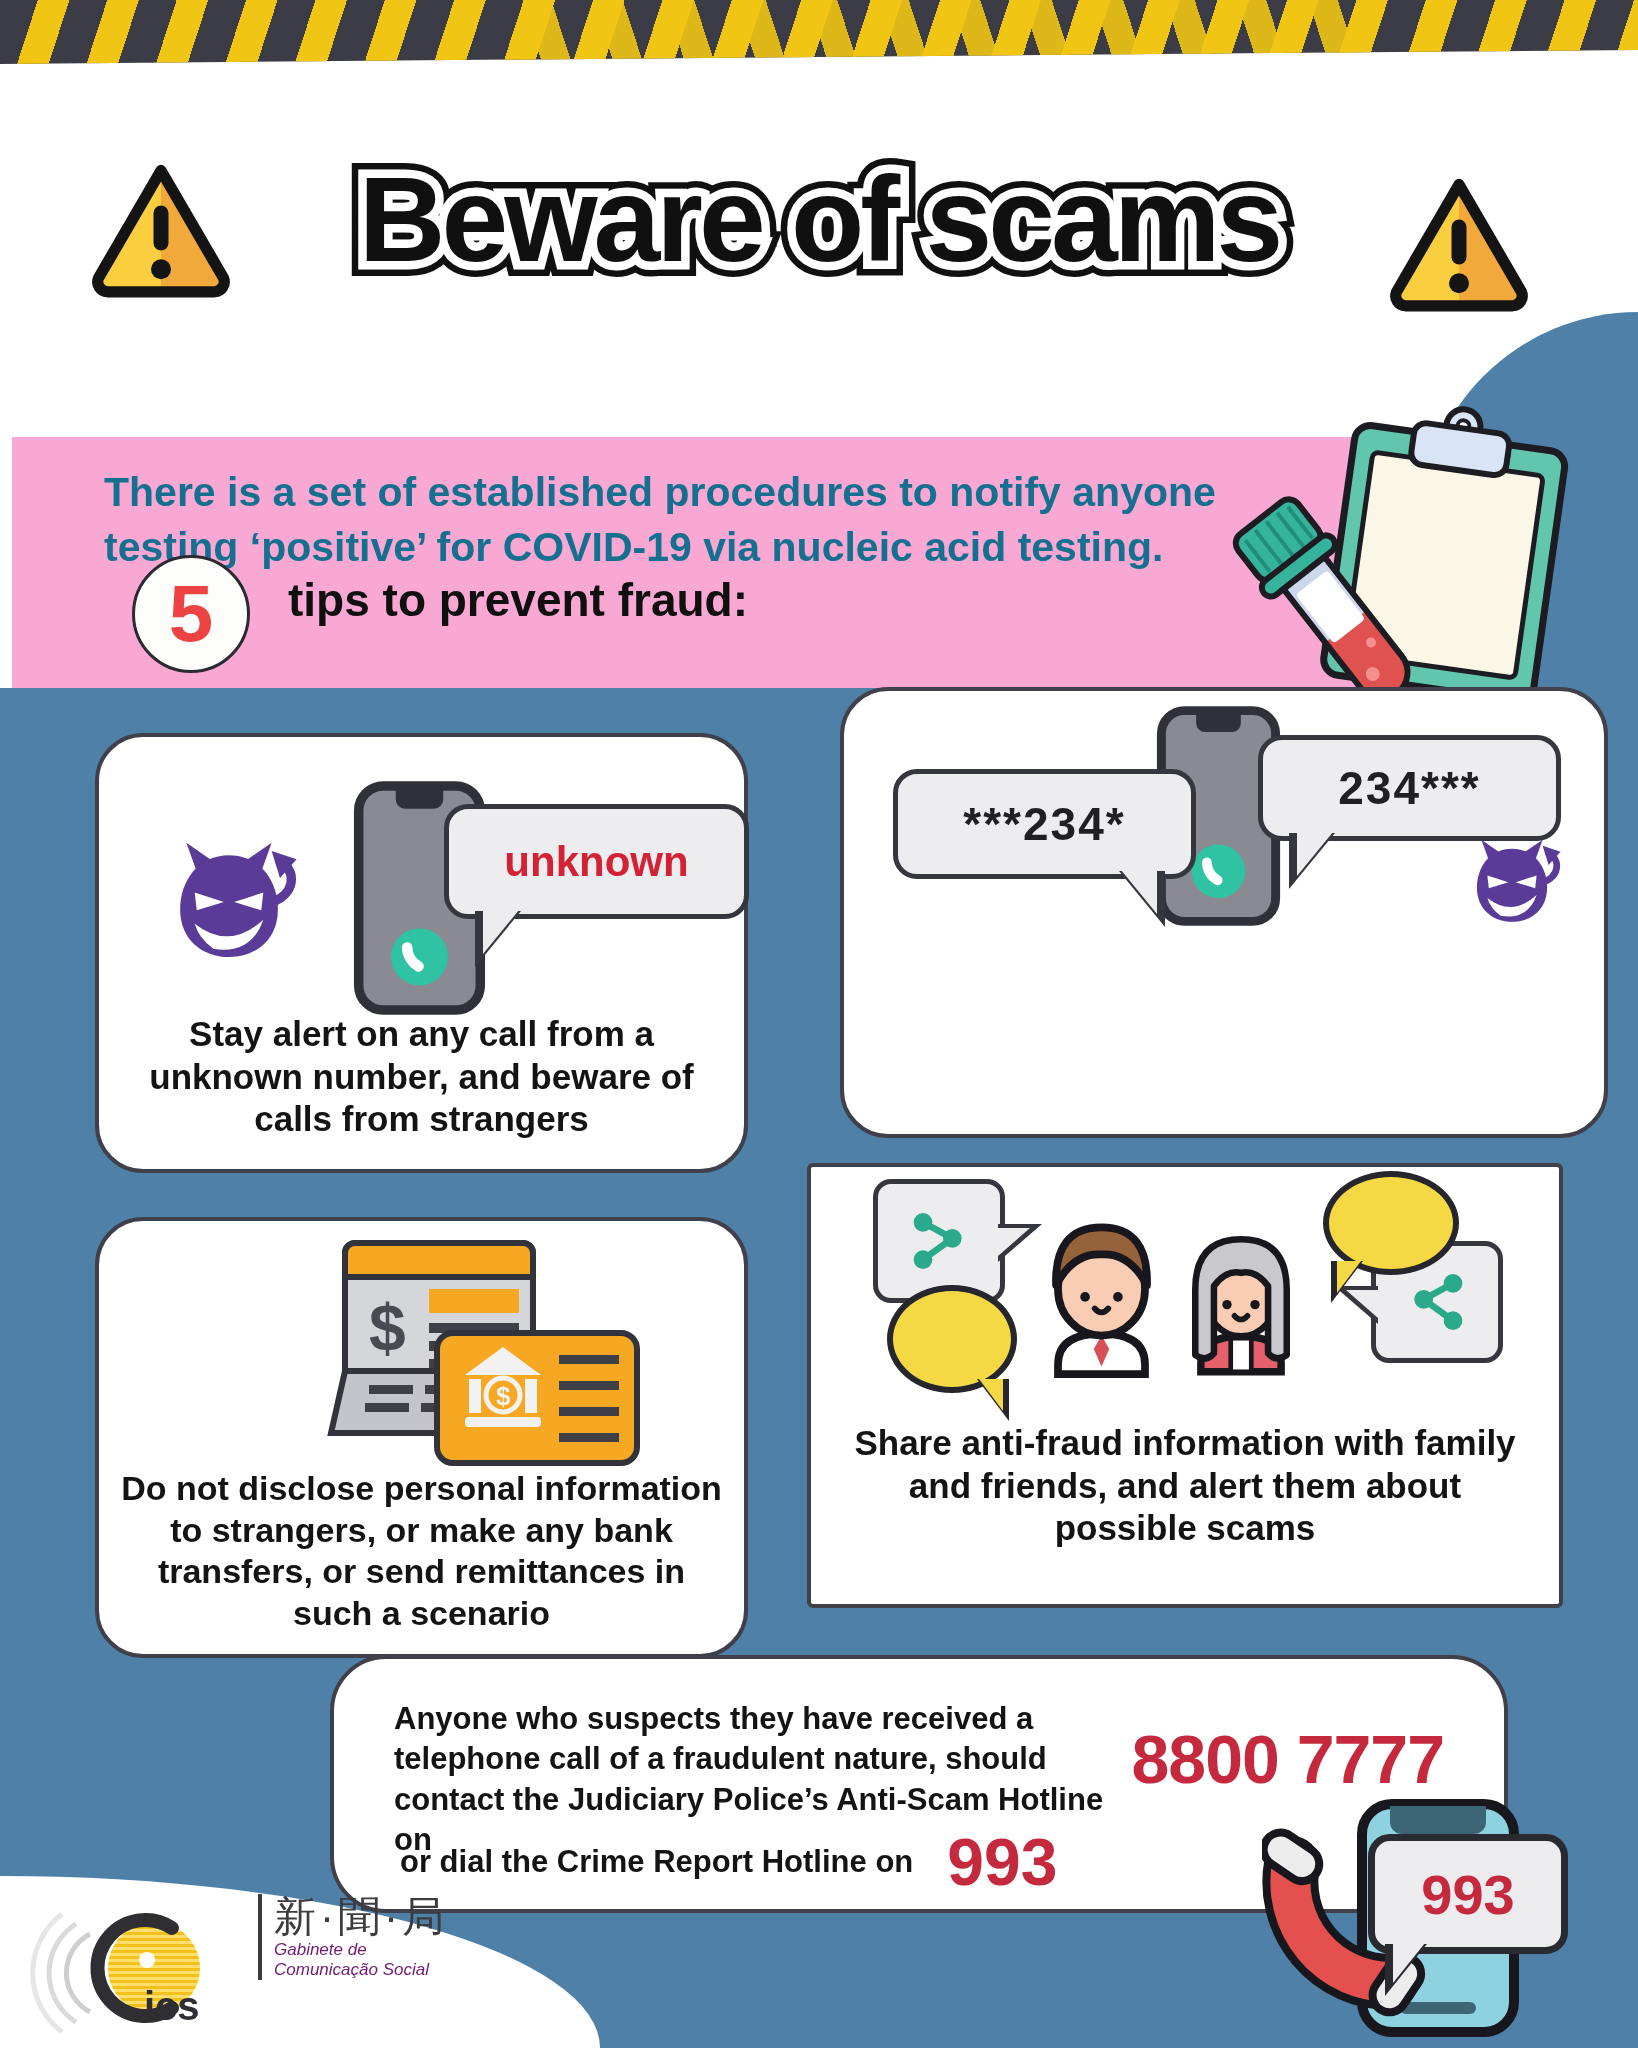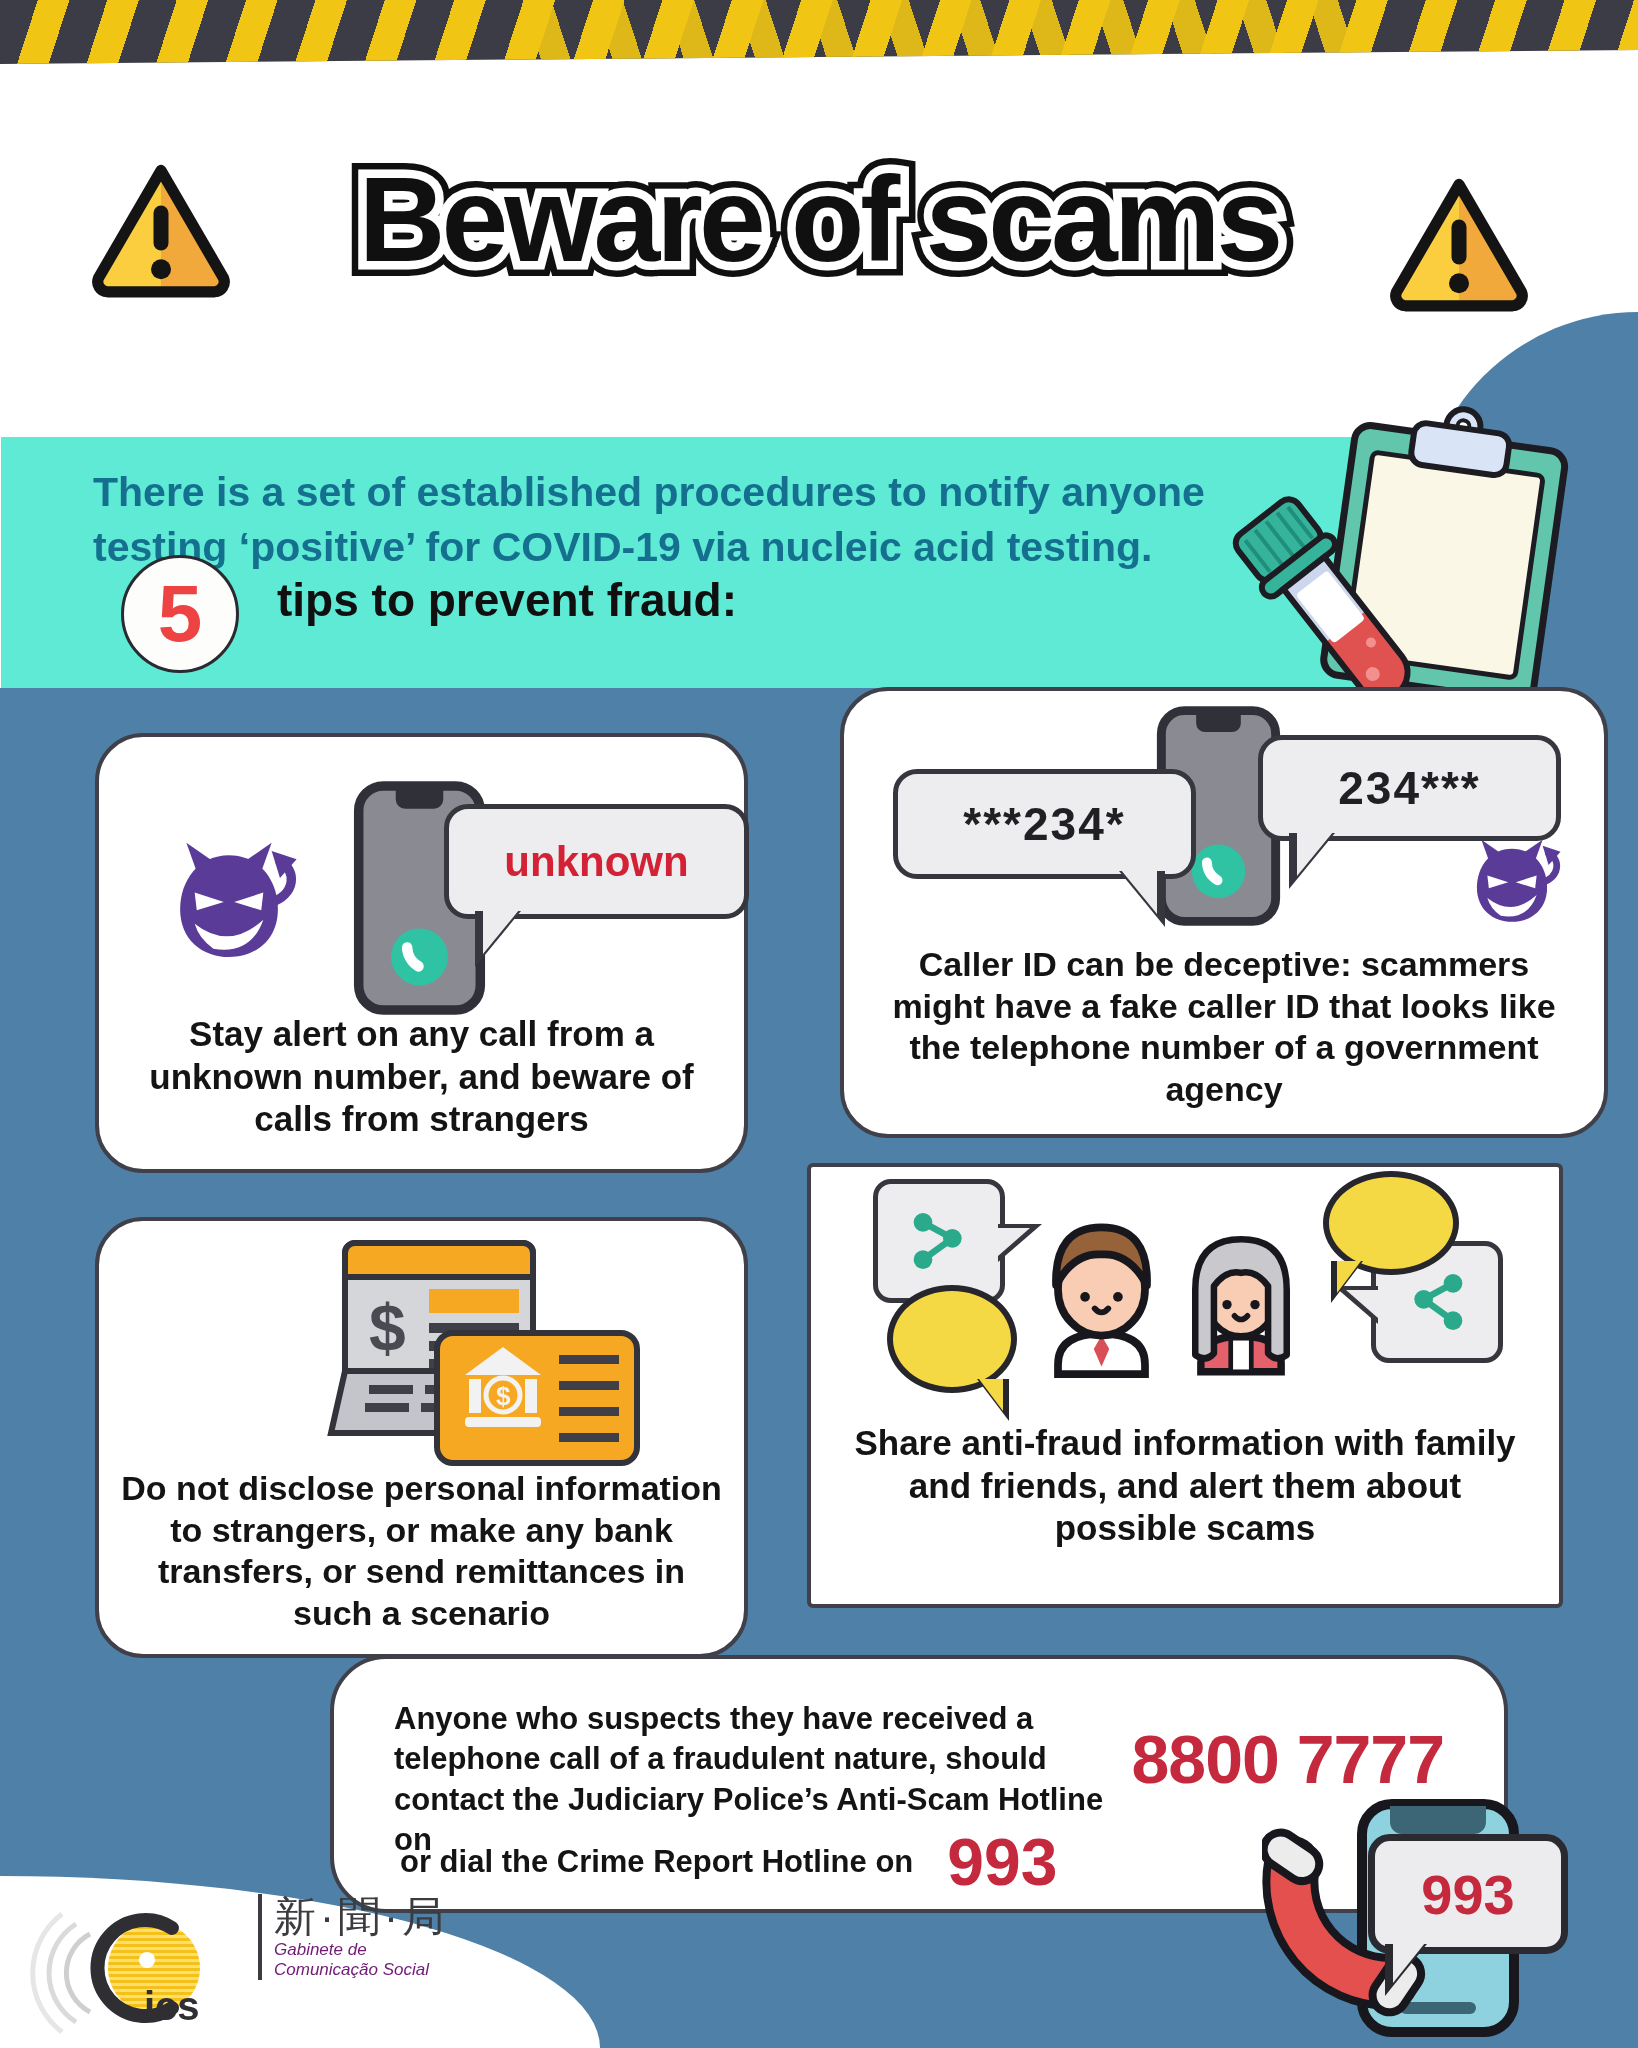--- a/index.html
+++ b/index.html
@@ -19,21 +19,21 @@
   .title-wrap{position:absolute;left:0;top:150px;width:1638px;height:175px;}
   .title-layer{position:absolute;left:0;right:0;top:0;text-align:center;
         font-size:120px;font-weight:bold;letter-spacing:-4px;white-space:nowrap;color:#101010;}
   .t-back{-webkit-text-stroke:30px #101010;}
   .t-mid{-webkit-text-stroke:17px #ffffff;}
   .tri{position:absolute;width:150px;height:140px;}
   .tri-left{left:86px;top:158px;}
   .tri-right{left:1384px;top:172px;}
 
   
-  .banner{position:absolute;left:1px;top:437px;width:1498px;height:251px;background:#5eead4;
+  .banner{position:absolute;left:12px;top:437px;width:1498px;height:251px;background:#f9a8d4;
           border-top-right-radius:150px;}
   .blue-blob{position:absolute;left:1420px;top:312px;width:218px;height:377px;background:#4e80a8;
           border-top-left-radius:230px;}
   .bg-blue{position:absolute;left:0;top:688px;width:1638px;height:1360px;background:#4e80a8;}
 
   .intro{position:absolute;left:92px;top:28px;width:1230px;font-size:41px;font-weight:bold;
          color:#15708f;line-height:1.33;}
   .tips-badge{position:absolute;left:120px;top:118px;width:112px;height:112px;border-radius:50%;
          background:#fdfdfb;border:3px solid #2a2a31;display:flex;align-items:center;justify-content:center;
          font-size:80px;font-weight:bold;color:#ee4343;}
@@ -238,21 +238,20 @@
         <path d="M114,66 C140,58 140,34 124,26" stroke="#5a3c98" stroke-width="9" fill="none" stroke-linecap="round"></path>
         <path d="M116,16 L140,24 L124,42 Z" fill="#5a3c98"></path>
         <path d="M44,36 L34,8 L60,26 Z" fill="#5a3c98"></path>
         <path d="M106,36 L116,8 L90,26 Z" fill="#5a3c98"></path>
         <path d="M75,20 C46,20 28,44 28,72 C28,101 49,118 75,118 C101,118 122,101 122,72 C122,44 104,20 75,20 Z" fill="#5a3c98"></path>
         <path d="M42,56 L70,65 L44,73 Z" fill="#ffffff"></path>
         <path d="M108,56 L80,65 L106,73 Z" fill="#ffffff"></path>
         <path d="M42,86 Q75,112 108,82 Q96,116 60,110 Q46,100 42,86 Z" fill="#ffffff"></path>
       </svg>
     </div>
-    <div class="caption">Caller ID can be deceptive: scammers might have a fake caller ID that looks like the telephone number of a government agency</div>
   </div>
 
   <div class="card" id="card3">
     <div class="art" style="left:170px;top:14px;width:380px;height:232px;">
       <svg viewBox="0 0 380 232" width="380" height="232">
         <path d="M86,8 h168 a10,10 0 0 1 10,10 v118 h-188 v-118 a10,10 0 0 1 10,-10 Z" fill="#d5d6da" stroke="#33333b" stroke-width="6"></path>
         <path d="M86,8 h168 a10,10 0 0 1 10,10 v24 h-188 v-24 a10,10 0 0 1 10,-10 Z" fill="#f7a823" stroke="#33333b" stroke-width="6"></path>
         <text x="100" y="116" font-size="66" font-weight="bold" fill="#4a4a52" font-family="Liberation Sans, sans-serif">$</text>
         <rect x="160" y="54" width="90" height="24" fill="#f7a823"></rect>
         <rect x="160" y="88" width="90" height="10" fill="#3f3f47"></rect>

